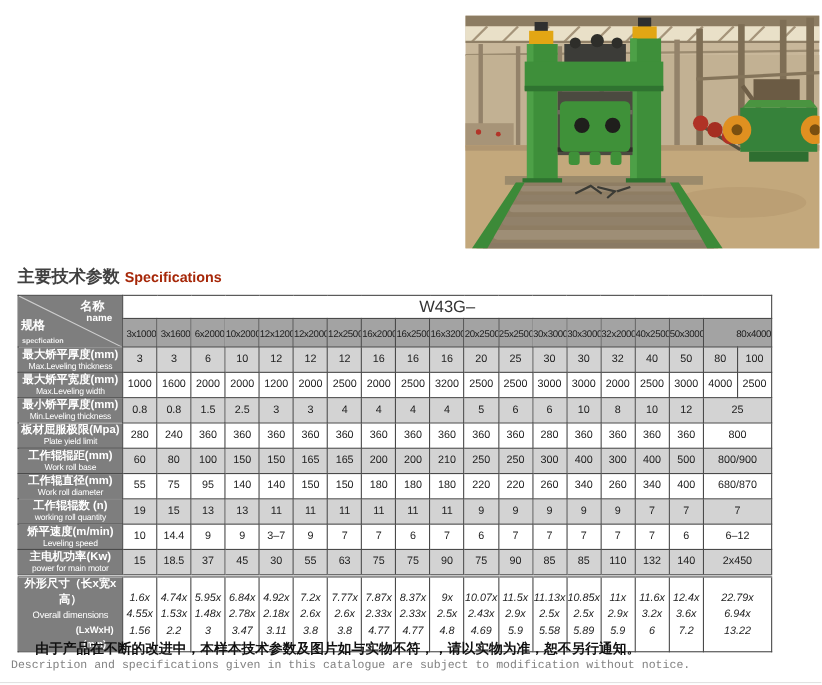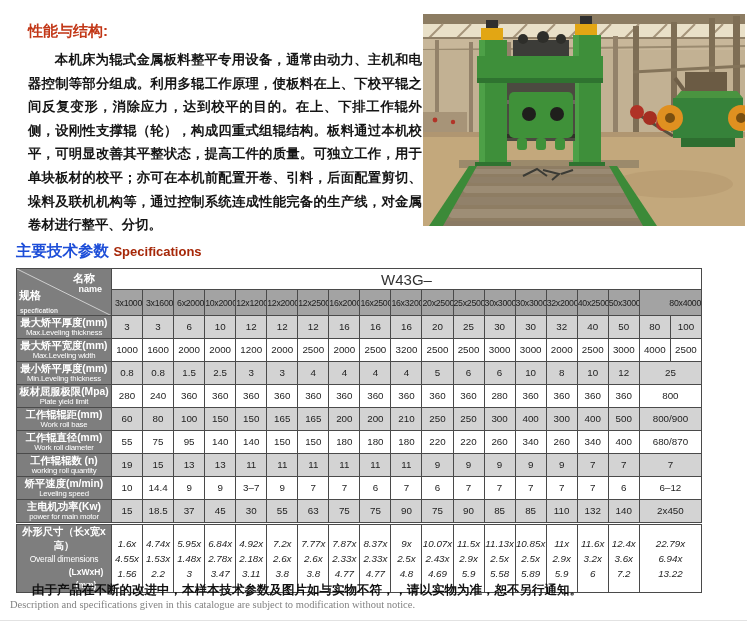--- a/index.html
+++ b/index.html
@@ -9,21 +9,21 @@
   
   .intro{position:absolute;left:28px;top:22px;width:394px;}
   .intro-title{margin:0 0 7px 0;font-size:15px;font-weight:bold;color:#c23717;}
   .intro-body{margin:0;font-size:13.4px;font-weight:600;color:#151515;line-height:23.6px;
               text-align:justify;text-indent:2em;}
 
   .photo{position:absolute;left:423px;top:14px;width:322px;height:212px;}
 
   
   .spec-title{position:absolute;left:16px;top:241px;}
-  .spec-title .cn{font-size:15.5px;font-weight:bold;color:#1d4ed8;}
+  .spec-title .cn{font-size:15.5px;font-weight:bold;color:#404040;}
   .spec-title .en{font-size:13px;font-weight:bold;color:#a62708;}
 
   .spec-table-wrap{position:absolute;left:16px;top:268px;}
   table.spec{border-collapse:collapse;table-layout:fixed;width:686px;
              font-family:"Liberation Sans","DejaVu Sans",sans-serif;}
   table.spec td,table.spec th{border:1px solid #4a4a4a;padding:0;text-align:center;
              vertical-align:middle;overflow:hidden;}
   td.series-cell{height:20px;font-size:15px;color:#333;background:#fff;}
   tr.model-row td{height:25px;font-size:8.8px;color:#1c1c1c;background:#a3a3a3;letter-spacing:-0.3px;text-align:right;}
   th.corner{width:95px;background:#7e7e7e;position:relative;padding:0;}
@@ -39,32 +39,28 @@
   tr.plain td.val{background:#ffffff;}
   tr.dims td,tr.dims th{border-top:3px double #4a4a4a;}
   tr.dims td.val{height:48px;line-height:15px;font-style:italic;}
   tr.dims th.rowlabel .lcn{line-height:14px;}
   tr.dims th.rowlabel .len{font-size:8.5px;line-height:13px;}
   tr.dims th.rowlabel .lex{display:block;font-size:8.5px;line-height:13px;padding-left:44px;}
 
   
   .footer-cn{position:absolute;left:8px;top:582px;font-size:12.5px;font-weight:bold;color:#111;padding-left:24px;}
   .footer-en{position:absolute;left:10px;top:599px;font-size:10.5px;color:#828282;
-             font-family:Liberation Serif, serif;}
+             font-family:Liberation Mono, monospace;}
   .bottom-rule{position:absolute;left:0;top:620px;width:747px;height:1px;background:#e2e2e2;}
 </style>
 </head>
 <body>
 
 <div id="page">
 
-  <div class="intro">
-    <h1 class="intro-title">性能与结构:</h1>
-    <p class="intro-body">本机床为辊式金属板料整平专用设备，通常由动力、主机和电器控制等部分组成。利用多辊工作原理，使板料在上、下校平辊之间反复变形，消除应力，达到校平的目的。在上、下排工作辊外侧，设刚性支撑辊（轮），构成四重式组辊结构。板料通过本机校平，可明显改善其平整状态，提高工件的质量。可独立工作，用于单块板材的校平；亦可在本机前配置开卷、引料，后面配置剪切、垛料及联机机构等，通过控制系统连成性能完备的生产线，对金属卷材进行整平、分切。</p>
-  </div>
 
   <div class="photo">
     <svg viewBox="0 0 322 212" width="322" height="212">
       <g>
         <rect width="322" height="212" fill="#c8b79a"></rect>
         <rect width="322" height="10" fill="#8c7c62"></rect>
         <rect y="10" width="322" height="14" fill="#e9e0c8"></rect>
         <g stroke="#a5947a" stroke-width="2">
           <line x1="6" y1="24" x2="20" y2="10"></line>
             <line x1="34" y1="24" x2="48" y2="10"></line>

